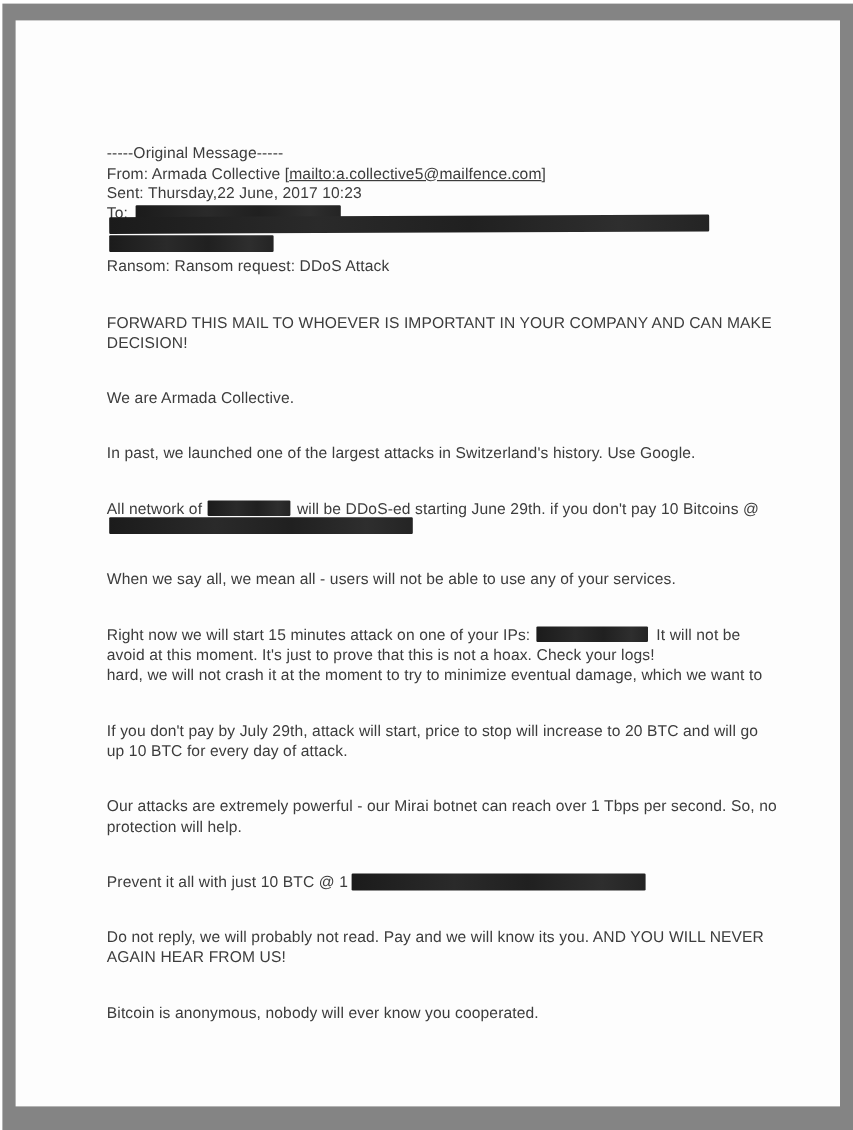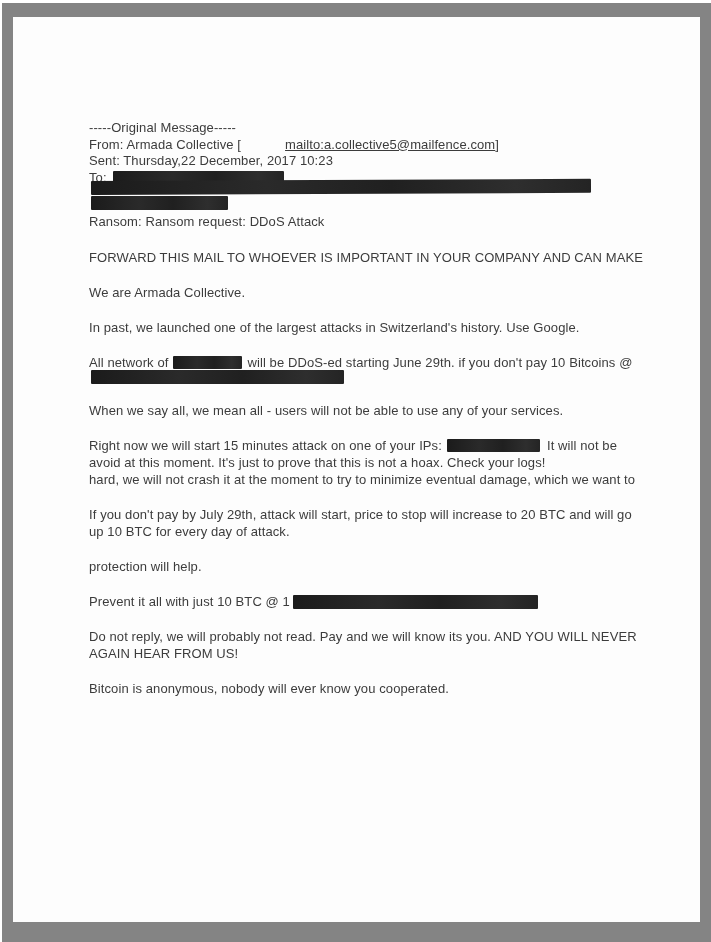--- a/index.html
+++ b/index.html
@@ -21,22 +21,22 @@
     background:var(--paper);
   }
   .content{
     position:absolute; left:76px; top:103px; width:545px;
     color:var(--ink);
     font-size:13px;
     letter-spacing:0.1px;
   }
   .hdr{line-height:16.5px;}
   .line{white-space:nowrap;}
-  .link{text-decoration:underline;margin-left:44px;}
-  .para{margin-top:18px; line-height:17px;}
+  .link{text-decoration:underline;}
+  .para{margin-top:29px; line-height:17px;}
   .subject{margin-top:4px;}
 
   
   .redact{
     background:linear-gradient(90deg,#1b1b1b 0%,#2a2a2a 35%,#202020 60%,#2e2e2e 85%,#242424 100%);
     border-radius:1px;
   }
   .rd-inline{display:inline-block;height:13px;vertical-align:-2px;}
   .rd-block{height:14px;margin-left:2px;}
 
@@ -51,29 +51,30 @@
 </head>
 <body>
 
 <div class="scan-frame">
   <div class="page">
     <div class="content">
 
       <div class="hdr">
         <div class="line">-----Original Message-----</div>
         <div class="line"><span>From: Armada Collective [</span><span class="link">mailto:a.collective5@mailfence.com</span><span>]</span></div>
-        <div class="line">Sent: Thursday,22 December, 2017 10:23</div>
+        <div class="line">Sent: Thursday,22 June, 2017 10:23</div>
         <div class="line"><span>To:</span><span class="redact rd-inline rd-to"></span></div>
         <div class="redact rd-block rd-recip2"></div>
         <div class="redact rd-block rd-recip3"></div>
         <div class="line subject">Ransom: Ransom request: DDoS Attack</div>
       </div>
 
       <div class="para">
         <div class="line">FORWARD THIS MAIL TO WHOEVER IS IMPORTANT IN YOUR COMPANY AND CAN MAKE</div>
+        <div class="line">DECISION!</div>
       </div>
 
       <div class="para">
         <div class="line">We are Armada Collective.</div>
       </div>
 
       <div class="para">
         <div class="line">In past, we launched one of the largest attacks in Switzerland's history. Use Google.</div>
       </div>
 
@@ -95,20 +96,21 @@
       <div class="para">
         <div class="line">If you don't pay by July 29th, attack will start, price to stop will increase to 20 BTC and will go</div>
         <div class="line">up 10 BTC for every day of attack.</div>
       </div>
 
       <div class="para">
       </div>
 
 
       <div class="para">
+        <div class="line">Our attacks are extremely powerful - our Mirai botnet can reach over 1 Tbps per second. So, no</div>
         <div class="line">protection will help.</div>
       </div>
 
       <div class="para">
         <div class="line"><span>Prevent it all with just 10 BTC @ 1</span><span class="redact rd-inline rd-prevent"></span></div>
       </div>
 
       <div class="para">
         <div class="line">Do not reply, we will probably not read. Pay and we will know its you. AND YOU WILL NEVER</div>
         <div class="line">AGAIN HEAR FROM US!</div>

